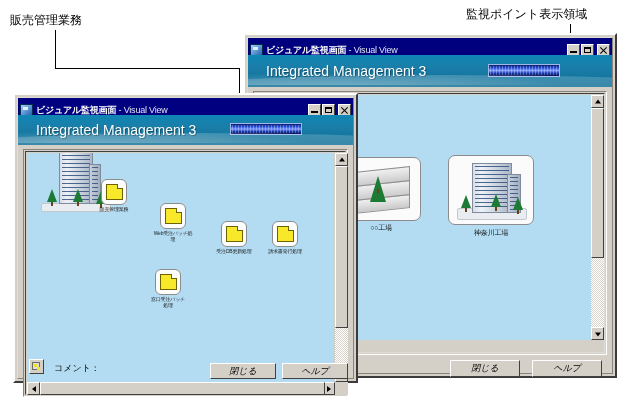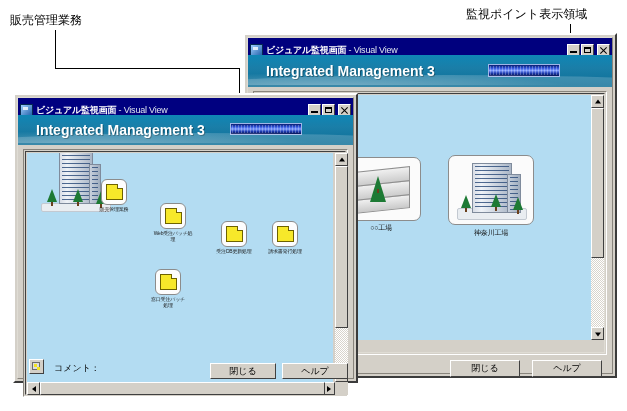--- a/index.html
+++ b/index.html
@@ -85,21 +85,21 @@
     content:"";position:absolute;left:0;right:0;bottom:2px;height:14px;
     background:radial-gradient(ellipse at 20% 120%, rgba(255,255,255,.35) 0%, rgba(255,255,255,0) 62%);
   }
   .banner:after{
     content:"";position:absolute;left:-10%;bottom:-6px;width:130%;height:18px;
     border-radius:50%;
     background:rgba(255,255,255,.18);
   }
   .banner-title{
     position:absolute;left:18px;top:50%;transform:translateY(-50%);
-    color:#ffffff;font-weight:bold;font-size:14px;
+    color:#ffffff;font-weight:normal;font-size:14px;
     text-shadow:1px 1px 0 rgba(0,0,0,.35);
     white-space:nowrap;
   }
   .alarm-lamp{
     position:absolute;
     background:linear-gradient(180deg,#0a1e6e 0%,#2b4fd6 28%,#7f9cff 50%,#1d3bb0 74%,#071552 100%);
     border:1px solid #9fb6e8;
     box-sizing:border-box;
     overflow:hidden;
   }
@@ -240,20 +240,21 @@
     position:absolute;font-size:9px;color:#000;
   }
   .btn{
     position:absolute;background:#d4d0c8;
     border-top:1px solid #ffffff;border-left:1px solid #ffffff;
     border-right:1px solid #404040;border-bottom:1px solid #404040;
     box-sizing:border-box;
     font-size:9px;color:#000;
     display:flex;align-items:center;justify-content:center;
     font-family:"Liberation Sans","DejaVu Sans",sans-serif;
+    font-style:italic;
   }
 </style>
 </head>
 <body>
 
 <div class="callout-text" style="left:10px;top:12px;">販売管理業務</div>
 <div class="rule" style="left:55px;top:30px;width:1px;height:39px;"></div>
 <div class="rule" style="left:55px;top:68px;width:185px;height:1px;"></div>
 <div class="rule" style="left:239px;top:68px;width:1px;height:55px;"></div>
 <div style="position:absolute;left:236px;top:118px;width:7px;height:7px;border-radius:50%;background:#000;"></div>

